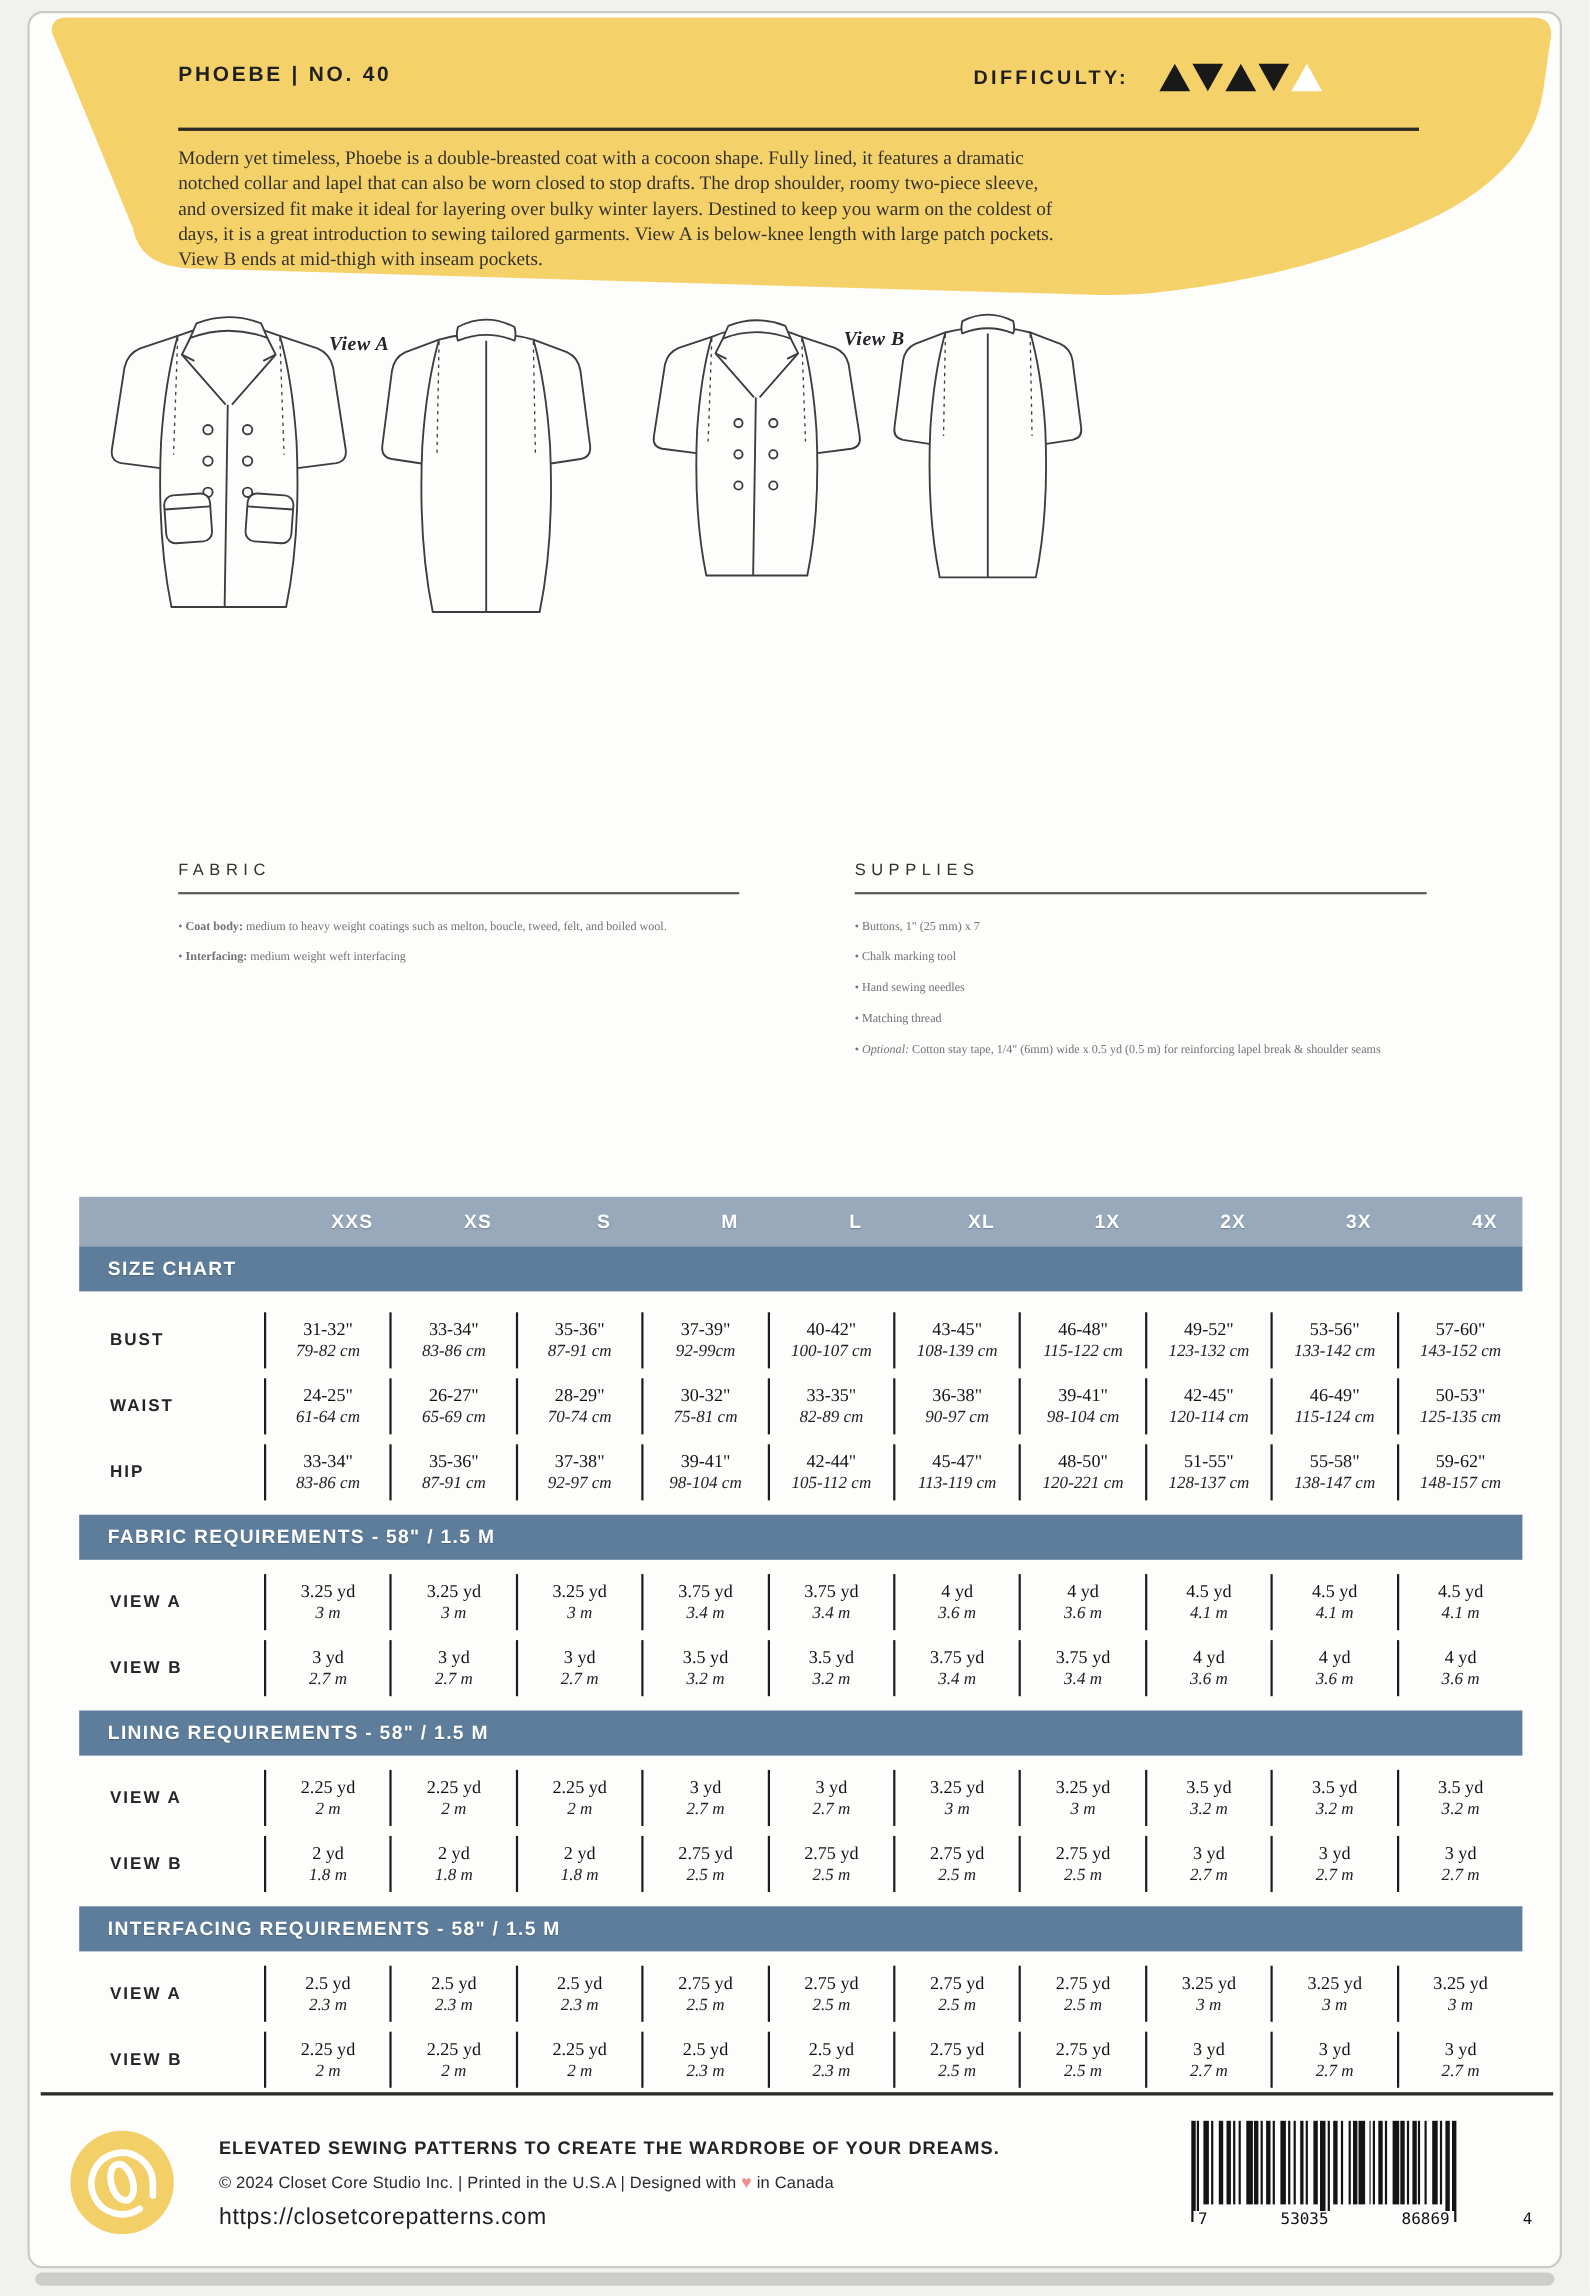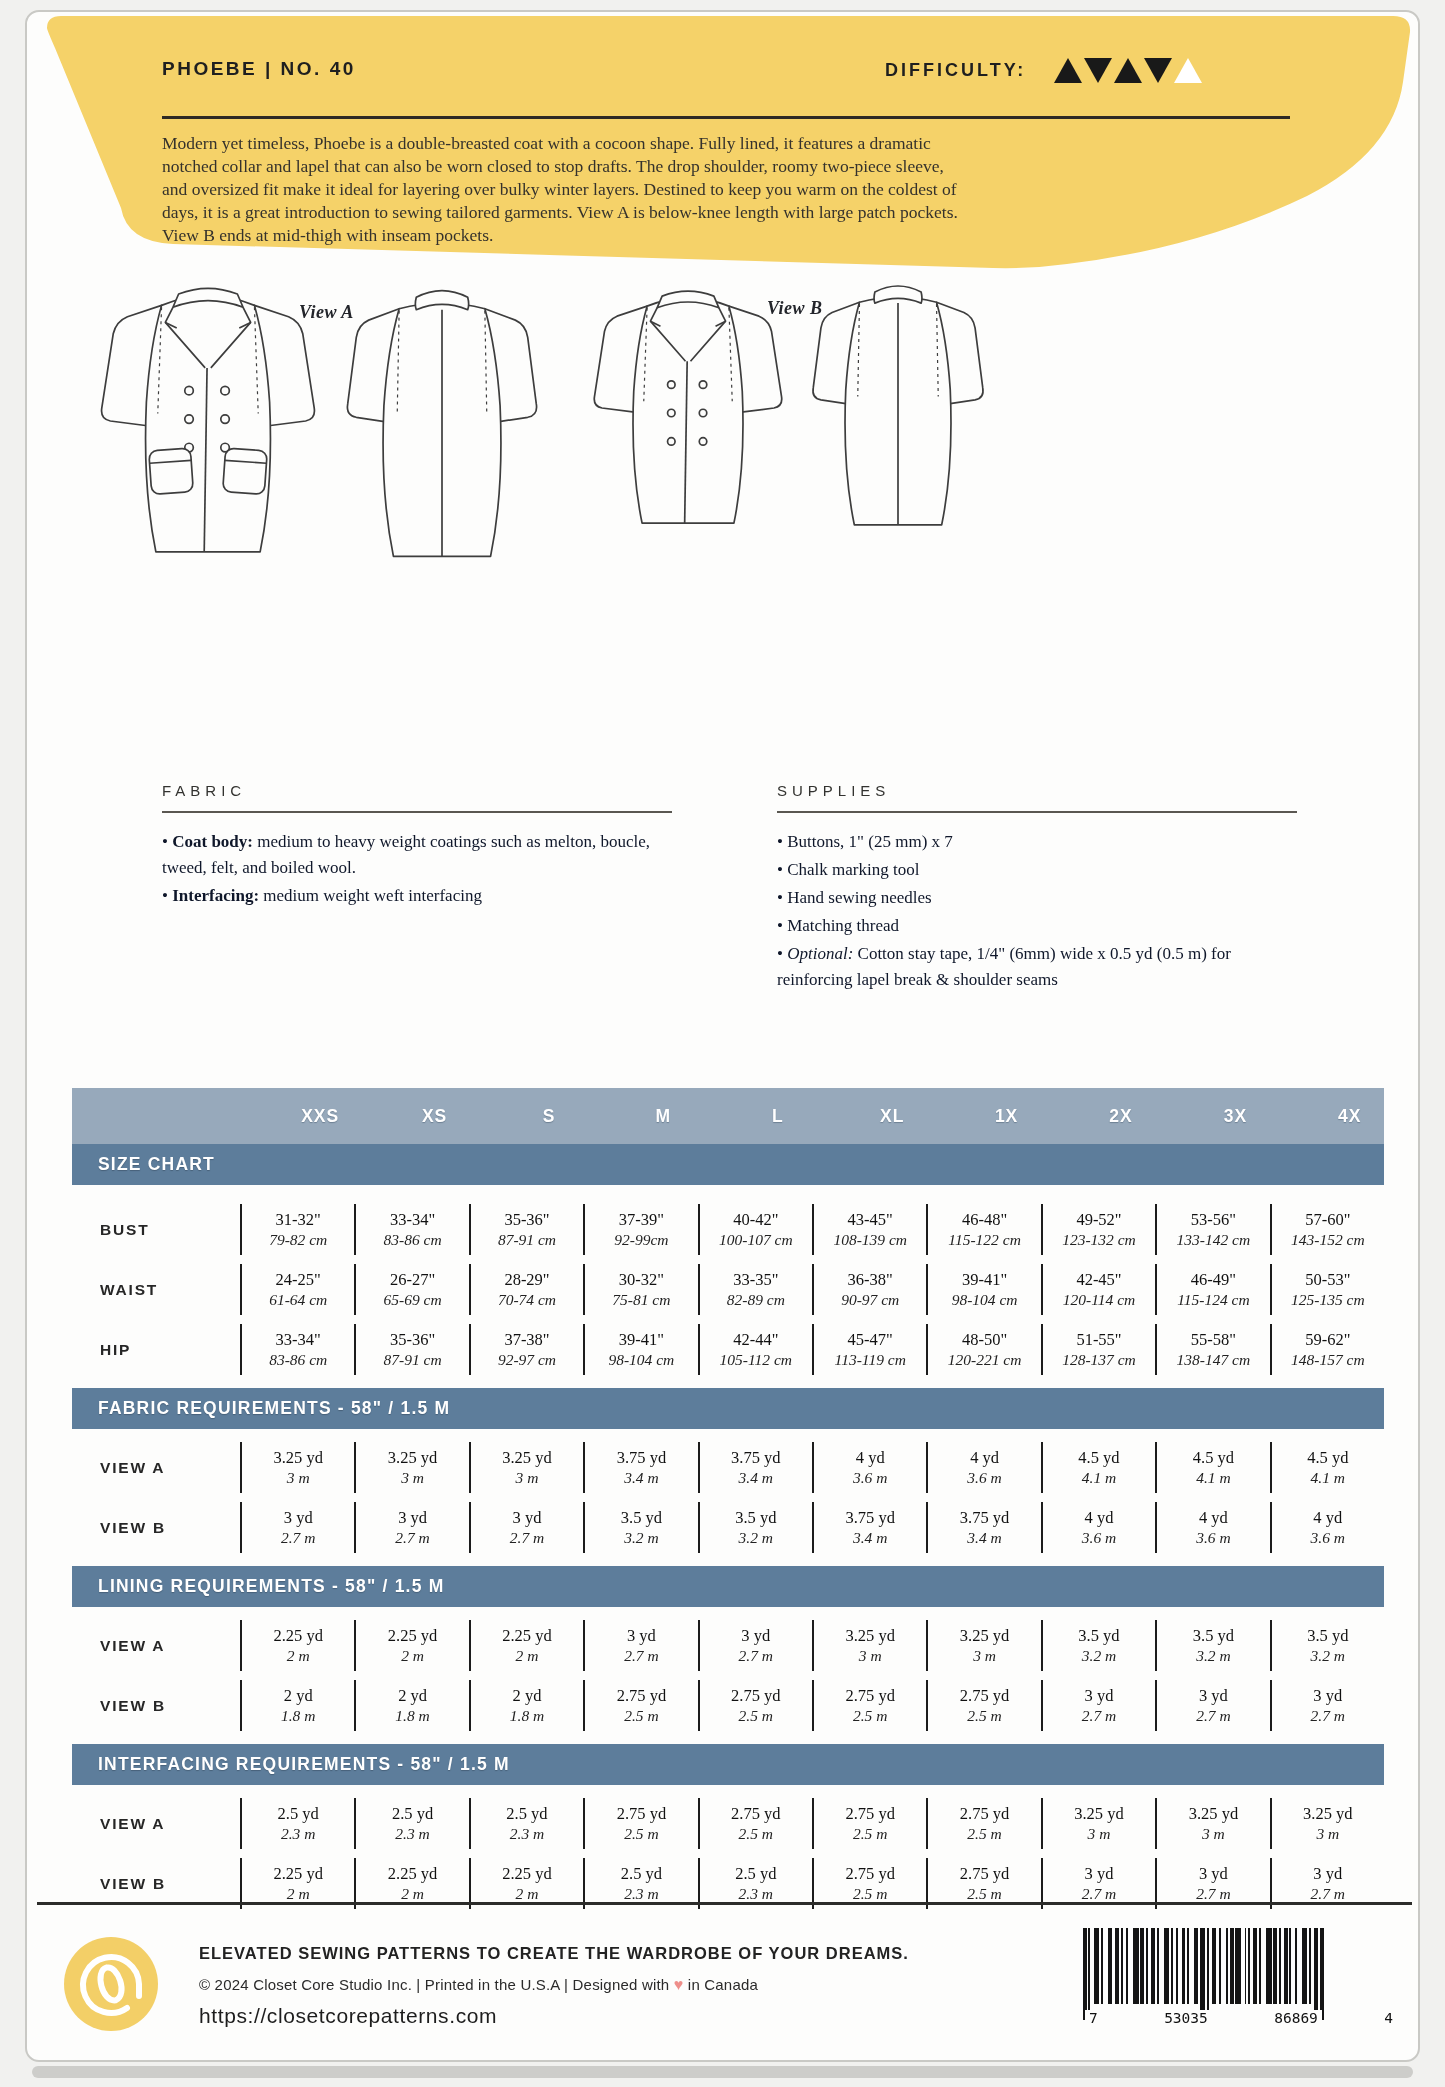--- a/index.html
+++ b/index.html
@@ -51,30 +51,30 @@
     position:absolute; font-family:"Liberation Serif", serif; font-style:italic;
     font-weight:700; font-size:18px; color:#23252b; letter-spacing:0.5px;
   }
 
   
   .col-section{ position:absolute; top:770px; }
   .col-fabric  { left:135px; width:510px; }
   .col-supplies{ left:750px; width:520px; }
   .sec-heading{ font-size:15px; font-weight:500; letter-spacing:5px; color:#32322f; }
   .sec-rule{ margin-top:12px; height:2px; background:#5a5751; width:100%; }
-  .bullets{ margin-top:16px; font-family:"Liberation Serif", serif; font-size:17px; line-height:26px; color:#0f172a; }
+  .bullets{ margin-top:16px; font-family:"Liberation Serif", serif; font-size:11px; line-height:26px; color:#737373; }
   .bullet-item{ margin-bottom:2px; }
   .bi-label.bold{ font-weight:700; }
   .bi-label.italic{ font-style:italic; }
 
   
   .tables{ position:absolute; left:45px; top:1076px; width:1312px; }
   .trow{ display:grid; grid-template-columns:168px repeat(10,1fr); align-items:center; }
   .sizes-row{
-    background:#97a9bb; height:56px; color:#fff;gap:46px;
+    background:#97a9bb; height:45px; color:#fff;gap:46px;
   }
   .sizes-row .tsize{
     text-align:center; font-size:17.5px; font-weight:700; letter-spacing:1px;
     text-shadow:0 1px 1px rgba(70,90,110,.5);
   }
   .band{
     background:#5d7d9b; color:#fff; height:41px; line-height:41px;
     font-size:17.5px; font-weight:700; letter-spacing:1.2px; padding-left:26px;
     text-shadow:0 1px 1px rgba(50,70,90,.5);
   }

